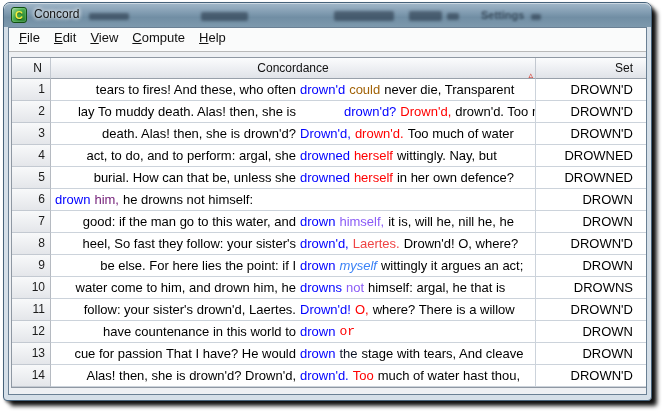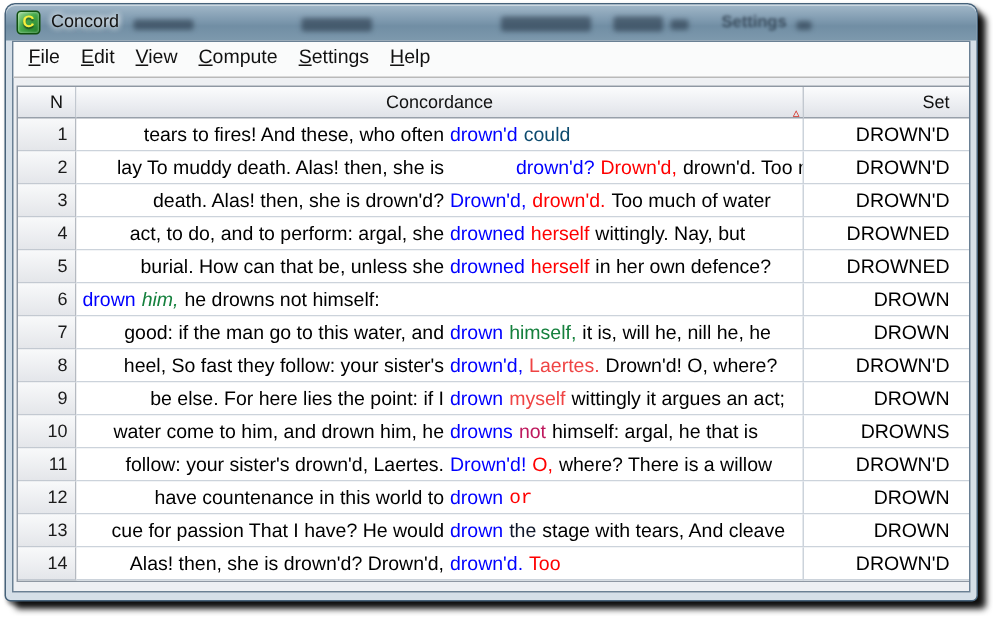--- a/index.html
+++ b/index.html
@@ -120,42 +120,42 @@
       <span class="ghost-text" style="left:477px;">Settings</span>
       <span class="ghost" style="left:527px;top:11px;width:10px;height:6px;"></span>
     </div>
 
     <div class="client">
       <div class="menubar">
         <span class="menu-item">File</span>
         <span class="menu-item">Edit</span>
         <span class="menu-item">View</span>
         <span class="menu-item">Compute</span>
-        <span class="menu-item">Settings</span>
         <span class="menu-item">Help</span>
       </div>
 
       <div class="content">
         <div class="grid">
           <div class="grid-header">
             <div class="hcell n"><span>N</span></div>
             <div class="hcell conc">
               <span>Concordance</span>
               <span class="sort-tri">▵</span>
             </div>
             <div class="hcell set"><span>Set</span></div>
 
           </div>
           <div id="rows-host">
   <div class="grid-row">
     <div class="cell n"><span>1</span></div>
     <div class="cell conc">
       <span class="lctx">tears to fires! And these, who often</span>
       <span class="kw" style="color: rgb(0, 0, 255);">drown'd</span>
-      <span class="coll" style="color: #0c4a6e;">could</span>
+      <span class="coll" style="color: #a16207;">could</span>
+      <span class="rctx">never die, Transparent</span>
     </div>
     <div class="cell set">DROWN'D</div>
 
   </div>
 
   <div class="grid-row">
     <div class="cell n"><span>2</span></div>
     <div class="cell conc">
       <span class="lctx">lay To muddy death. Alas! then, she is</span>
       <span class="kw" style="color: rgb(0, 0, 255); margin-left: 48px;">drown'd?</span>
@@ -199,33 +199,33 @@
       <span class="rctx">in her own defence?</span>
     </div>
     <div class="cell set">DROWNED</div>
 
   </div>
 
   <div class="grid-row">
     <div class="cell n"><span>6</span></div>
     <div class="cell conc">
       <span class="kw" style="color: rgb(0, 0, 255);">drown</span>
-      <span class="coll" style="color: #15803d; font-style: italic;">him,</span>
+      <span class="coll" style="color: #701a75;">him,</span>
       <span class="rctx">he drowns not himself:</span>
     </div>
     <div class="cell set">DROWN</div>
 
   </div>
 
   <div class="grid-row">
     <div class="cell n"><span>7</span></div>
     <div class="cell conc">
       <span class="lctx">good: if the man go to this water, and</span>
       <span class="kw" style="color: rgb(0, 0, 255);">drown</span>
-      <span class="coll" style="color: #15803d;">himself,</span>
+      <span class="coll" style="color: #8b5cf6;">himself,</span>
       <span class="rctx">it is, will he, nill he, he</span>
     </div>
     <div class="cell set">DROWN</div>
 
   </div>
 
   <div class="grid-row">
     <div class="cell n"><span>8</span></div>
     <div class="cell conc">
       <span class="lctx">heel, So fast they follow: your sister's</span>
@@ -235,33 +235,33 @@
     </div>
     <div class="cell set">DROWN'D</div>
 
   </div>
 
   <div class="grid-row">
     <div class="cell n"><span>9</span></div>
     <div class="cell conc">
       <span class="lctx">be else. For here lies the point: if I</span>
       <span class="kw" style="color: rgb(0, 0, 255);">drown</span>
-      <span class="coll" style="color: #ef4444;">myself</span>
+      <span class="coll" style="color: #3b82f6; font-style: italic;">myself</span>
       <span class="rctx">wittingly it argues an act;</span>
     </div>
     <div class="cell set">DROWN</div>
 
   </div>
 
   <div class="grid-row">
     <div class="cell n"><span>10</span></div>
     <div class="cell conc">
       <span class="lctx">water come to him, and drown him, he</span>
       <span class="kw" style="color: rgb(0, 0, 255);">drowns</span>
-      <span class="coll" style="color: #be185d;">not</span>
+      <span class="coll" style="color: #8b5cf6;">not</span>
       <span class="rctx">himself: argal, he that is</span>
     </div>
     <div class="cell set">DROWNS</div>
 
   </div>
 
   <div class="grid-row">
     <div class="cell n"><span>11</span></div>
     <div class="cell conc">
       <span class="lctx">follow: your sister's drown'd, Laertes.</span>
@@ -295,20 +295,21 @@
     <div class="cell set">DROWN</div>
 
   </div>
 
   <div class="grid-row">
     <div class="cell n"><span>14</span></div>
     <div class="cell conc">
       <span class="lctx">Alas! then, she is drown'd? Drown'd,</span>
       <span class="kw" style="color: rgb(0, 0, 255);">drown'd.</span>
       <span class="coll" style="color: rgb(255, 0, 0);">Too</span>
+      <span class="rctx">much of water hast thou,</span>
     </div>
     <div class="cell set">DROWN'D</div>
 
   </div>
 </div>
         </div>
       </div>
     </div>
 
   </div>

